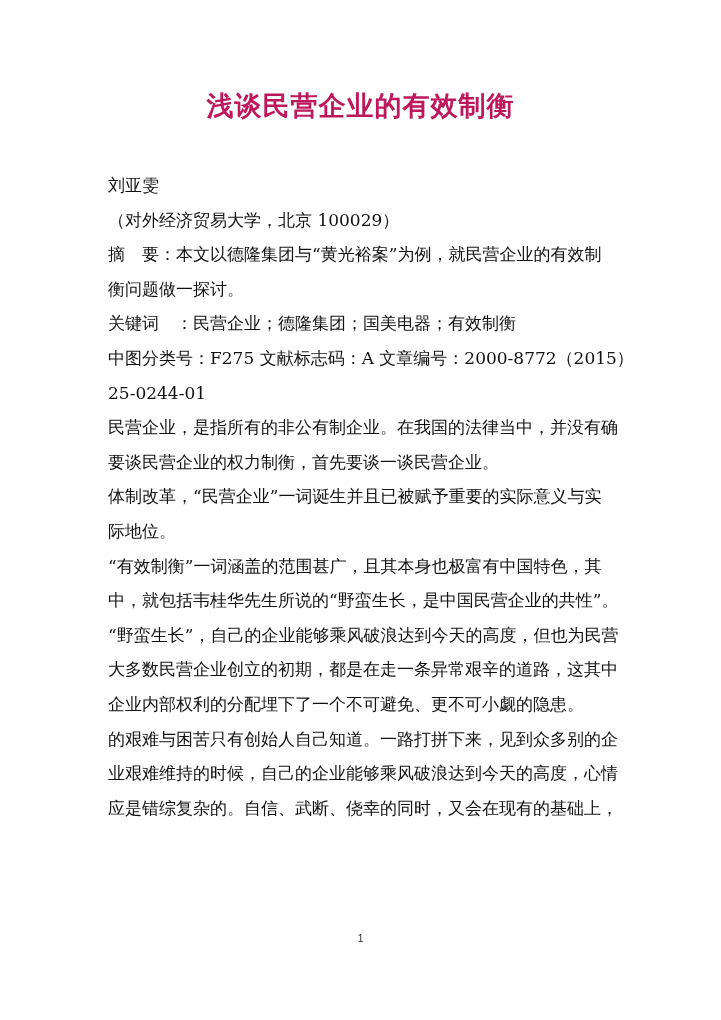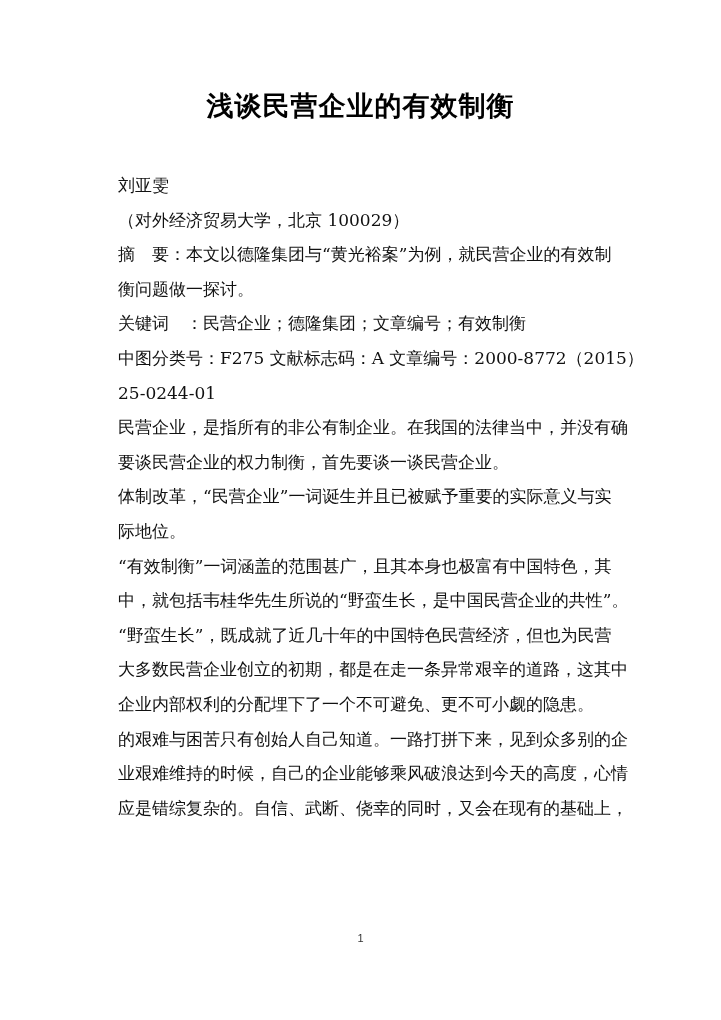--- a/index.html
+++ b/index.html
@@ -24,31 +24,30 @@
     .title {
       position: absolute;
       left: 0;
       width: 721px;
       top: 88px;
       text-align: center;
       font-size: 27px;
       font-weight: bold;
       letter-spacing: 1px;
       line-height: 36px;
-      color: #000000;
+      color: #be185d;
     }
     .body-text {
       position: absolute;
       left: 108px;
       top: 168px;
       width: 510px;
       font-size: 17px;
       line-height: 34.6px;
       color: #111;
-      margin-left: 10px;
     }
     .line {
       height: 34.6px;
       white-space: nowrap;
       overflow: visible;
       display: flex;
       justify-content: space-between;
     }
     .line.left {
       display: block;
@@ -68,30 +67,30 @@
 <body>
 
 <div class="page">
   <div class="title">浅谈民营企业的有效制衡</div>
 
   <div class="body-text">
     <div class="line left">刘亚雯</div>
     <div class="line left">（对外经济贸易大学，北京 100029）</div>
     <div class="line left">摘　要：本文以德隆集团与“黄光裕案”为例，就民营企业的有效制</div>
     <div class="line left">衡问题做一探讨。</div>
-    <div class="line left">关键词　：民营企业；德隆集团；文章编号；有效制衡</div>
+    <div class="line left">关键词　：民营企业；德隆集团；国美电器；有效制衡</div>
     <div class="line left">中图分类号：F275 文献标志码：A 文章编号：2000-8772（2015）</div>
     <div class="line left">25-0244-01</div>
     <div class="line left">民营企业，是指所有的非公有制企业。在我国的法律当中，并没有确</div>
     <div class="line left">要谈民营企业的权力制衡，首先要谈一谈民营企业。</div>
     <div class="line left">体制改革，“民营企业”一词诞生并且已被赋予重要的实际意义与实</div>
     <div class="line left">际地位。</div>
     <div class="line left">“有效制衡”一词涵盖的范围甚广，且其本身也极富有中国特色，其</div>
     <div class="line left">中，就包括韦桂华先生所说的“野蛮生长，是中国民营企业的共性”。</div>
-    <div class="line left">“野蛮生长”，既成就了近几十年的中国特色民营经济，但也为民营</div>
+    <div class="line left">“野蛮生长”，自己的企业能够乘风破浪达到今天的高度，但也为民营</div>
     <div class="line left">大多数民营企业创立的初期，都是在走一条异常艰辛的道路，这其中</div>
     <div class="line left">企业内部权利的分配埋下了一个不可避免、更不可小觑的隐患。</div>
     <div class="line left">的艰难与困苦只有创始人自己知道。一路打拼下来，见到众多别的企</div>
     <div class="line left">业艰难维持的时候，自己的企业能够乘风破浪达到今天的高度，心情</div>
     <div class="line left">应是错综复杂的。自信、武断、侥幸的同时，又会在现有的基础上，</div>
   </div>
 
   <div class="page-number">1</div>
 </div>
 

